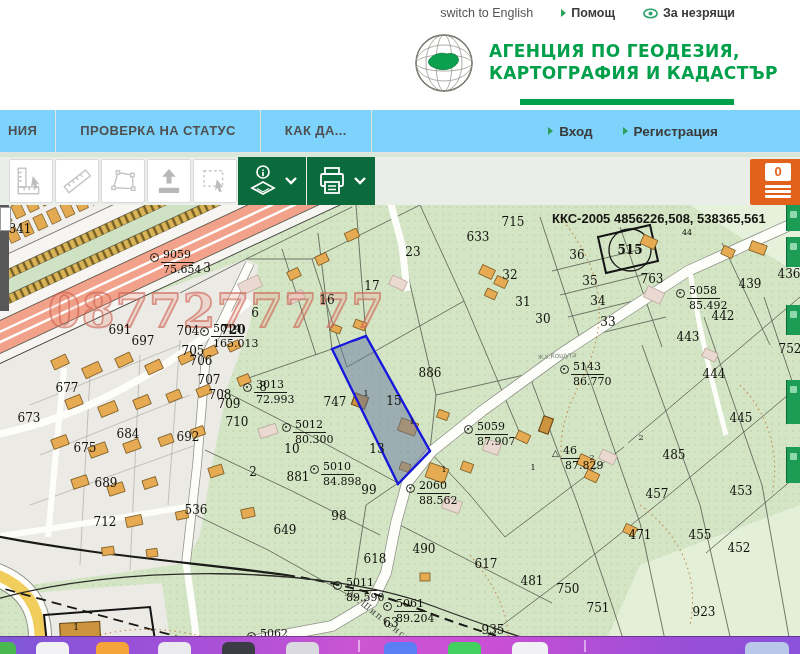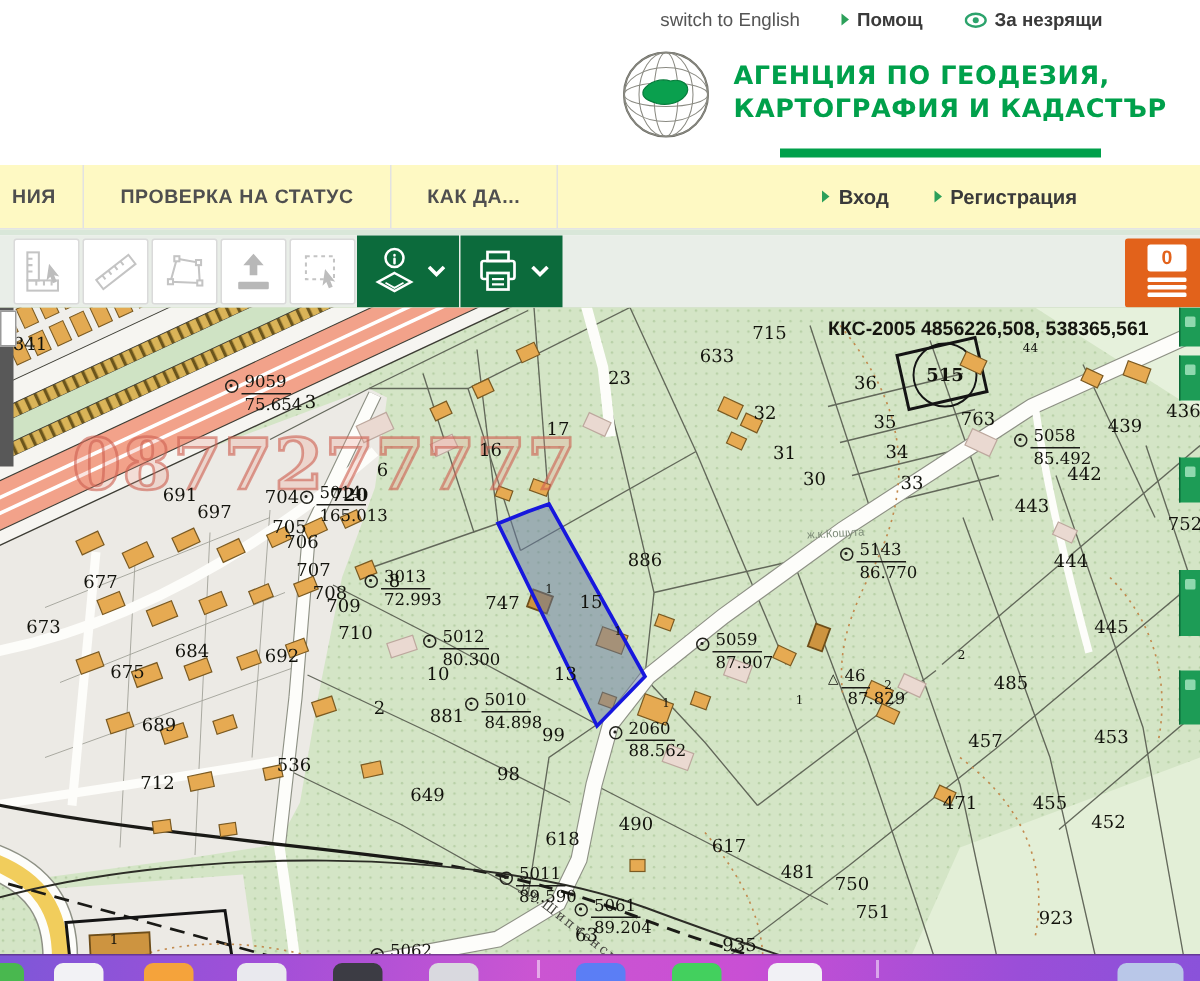--- a/index.html
+++ b/index.html
@@ -11,21 +11,21 @@
   .topbar .lang{color:#555;font-weight:400;}
   .topbar .item{font-weight:700;color:#3a3a3a;display:flex;align-items:center;gap:5px;cursor:pointer;}
   .chev{width:0;height:0;border-left:5px solid #2ca05a;border-top:4px solid transparent;
     border-bottom:4px solid transparent;display:inline-block;}
   
   .logo-wrap{position:absolute;left:412px;top:31px;display:flex;align-items:flex-start;}
   .logo-text{margin-left:13px;margin-top:9px;font-family:"DejaVu Sans",sans-serif;font-weight:700;
     font-size:17px;line-height:1.3;color:#00a04b;letter-spacing:.4px;}
   .green-underline{position:absolute;left:520px;top:99px;width:214px;height:6px;background:#00a04b;}
   
-  .navbar{position:absolute;top:110px;left:0;width:800px;height:42px;background:#fef9c3;display:flex;
+  .navbar{position:absolute;top:110px;left:0;width:800px;height:42px;background:#7dd3fc;display:flex;
     align-items:stretch;border-bottom:1px solid #e4e4e4;}
   .nav-tab{font-size:13px;font-weight:700;color:#4f4f4f;letter-spacing:.4px;line-height:42px;
     padding:0 24px;border-right:1px solid #e2e2e2;white-space:nowrap;cursor:pointer;}
   .nav-tab.first{padding-left:8px;padding-right:18px;}
   .auth{margin-left:auto;display:flex;gap:30px;align-items:center;padding-right:82px;}
   .auth .item{font-size:13.5px;font-weight:700;color:#3a3a3a;display:flex;gap:6px;align-items:center;cursor:pointer;}
   .subbar{position:absolute;top:153px;left:0;width:800px;height:4px;background:#d9e7d9;}
   
   .toolbar{position:absolute;top:157px;left:0;width:800px;height:48px;background:#e9eee8;
     border-bottom:1px solid #c9d2c6;display:flex;align-items:center;}
@@ -446,21 +446,21 @@
         <span class="map-label" style="left: 377px; top: 244px;">13</span>
         <span class="map-label" style="left: 369px; top: 285px;">99</span>
         <span class="map-label" style="left: 339px; top: 311px; text-align: right;">98</span>
         <span class="map-label" style="left: 285px; top: 325px;">649</span>
         <span class="map-label" style="left: 375px; top: 354px;">618</span>
         <span class="map-label" style="left: 424px; top: 344px;">490</span>
         <span class="map-label" style="left: 486px; top: 359px;">617</span>
         <span class="map-label" style="left: 493px; top: 425px;">935</span>
         <span class="map-label" style="left: 532px; top: 376px;">481</span>
         <span class="map-label" style="left: 568px; top: 384px;">750</span>
-        <span class="map-label" style="left: 582px; top: 403px;">751</span>
+        <span class="map-label" style="left: 598px; top: 403px;">751</span>
         <span class="map-label" style="left: 704px; top: 407px;">923</span>
         <span class="map-label" style="left: 674px; top: 250px;">485</span>
         <span class="map-label" style="left: 657px; top: 289px;">457</span>
         <span class="map-label" style="left: 640px; top: 330px;">471</span>
         <span class="map-label" style="left: 700px; top: 330px;">455</span>
         <span class="map-label" style="left: 196px; top: 305px;">536</span>
         <span class="map-label" style="left: 105px; top: 317px;">712</span>
         <span class="map-label" style="left: 67px; top: 183px;">677</span>
         <span class="map-label" style="left: 29px; top: 213px;">673</span>
         <span class="map-label" style="left: 85px; top: 243px;">675</span>

